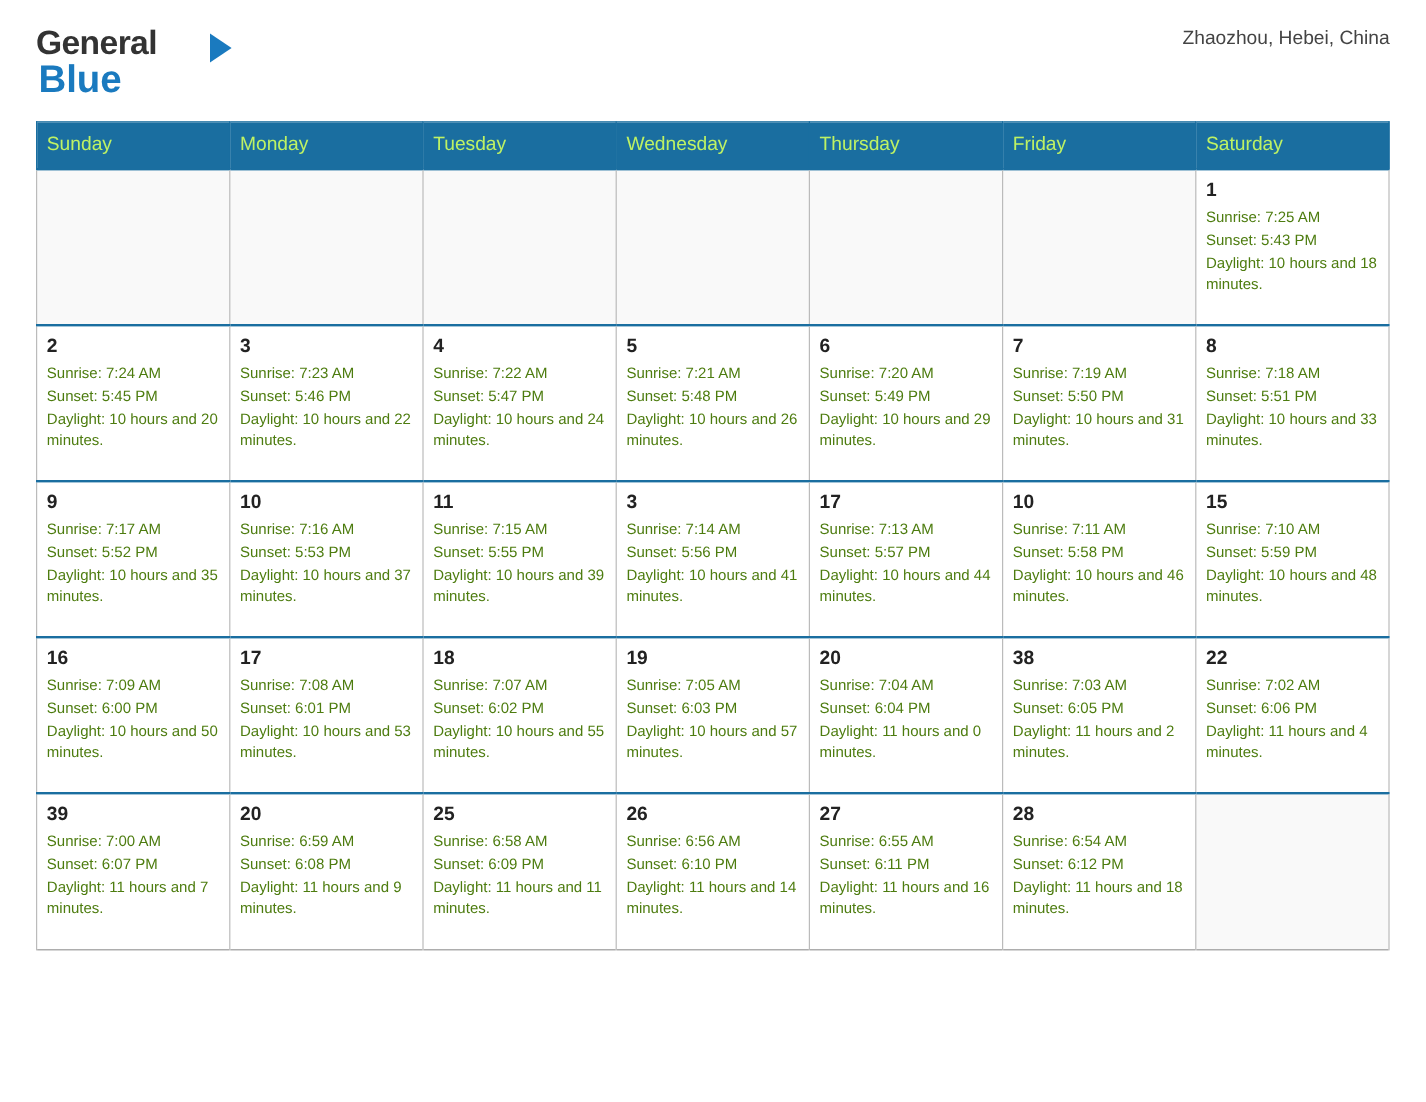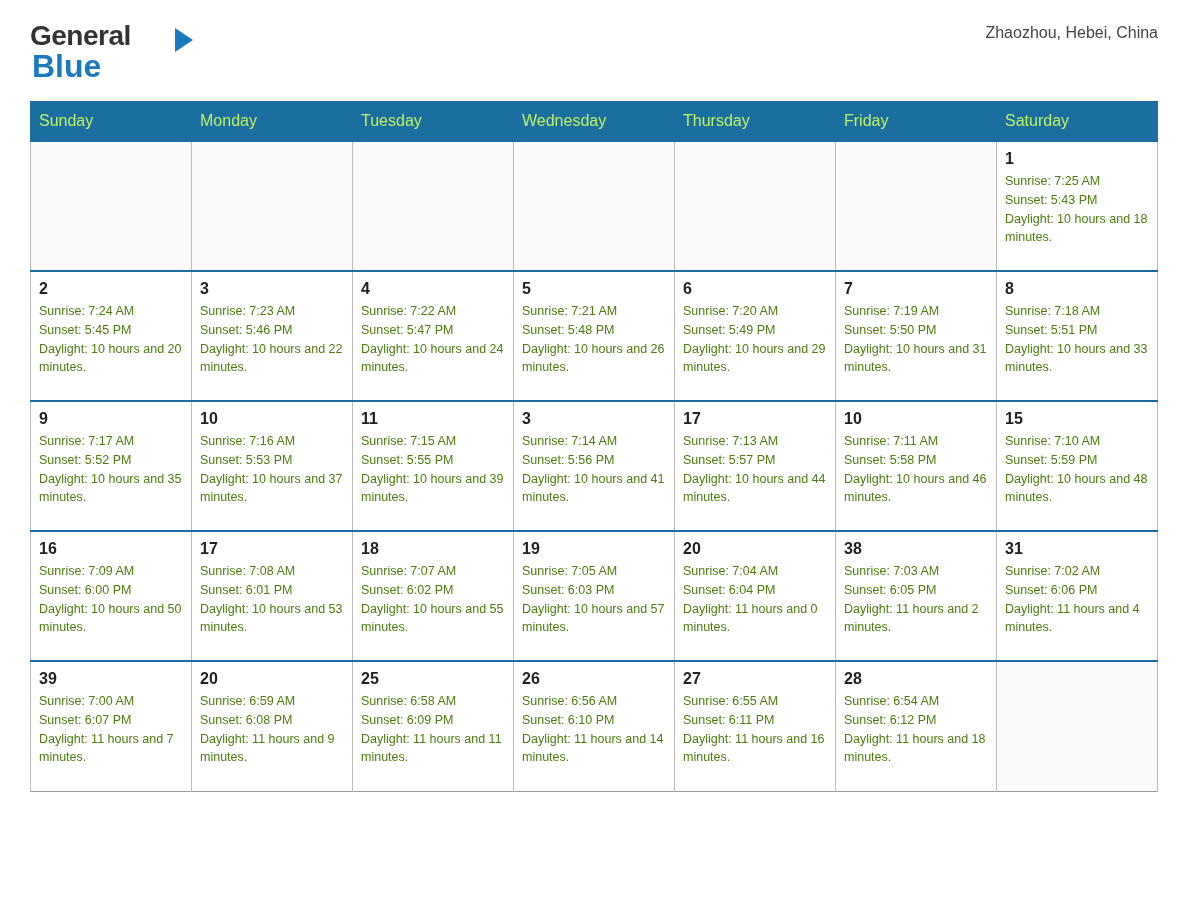--- a/index.html
+++ b/index.html
@@ -228,21 +228,21 @@
         </td>
         <td>
           <div class="day-number">20</div>
           <div class="day-info">Sunrise: 7:04 AM<br>Sunset: 6:04 PM<br>Daylight: 11 hours and 0 minutes.</div>
         </td>
         <td>
           <div class="day-number">38</div>
           <div class="day-info">Sunrise: 7:03 AM<br>Sunset: 6:05 PM<br>Daylight: 11 hours and 2 minutes.</div>
         </td>
         <td>
-          <div class="day-number">31</div>
+          <div class="day-number">22</div>
           <div class="day-info">Sunrise: 7:02 AM<br>Sunset: 6:06 PM<br>Daylight: 11 hours and 4 minutes.</div>
         </td>
       </tr>
       <tr class="last-row">
         <td>
           <div class="day-number">39</div>
           <div class="day-info">Sunrise: 7:00 AM<br>Sunset: 6:07 PM<br>Daylight: 11 hours and 7 minutes.</div>
         </td>
         <td>
           <div class="day-number">20</div>

